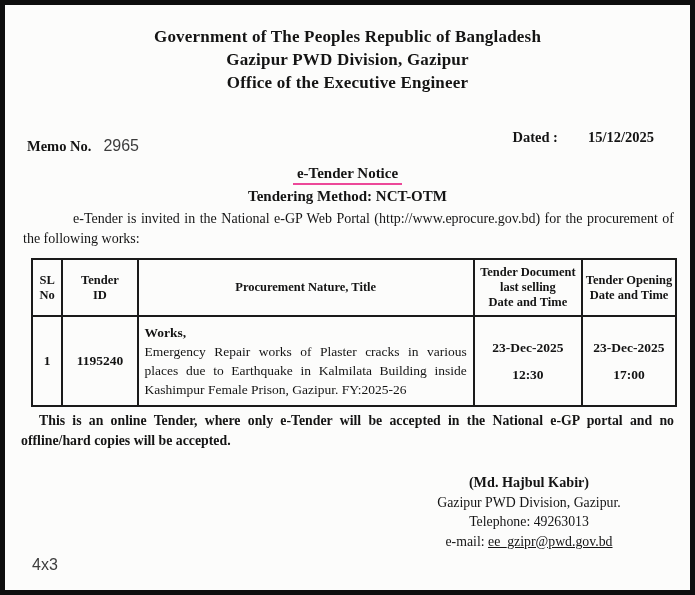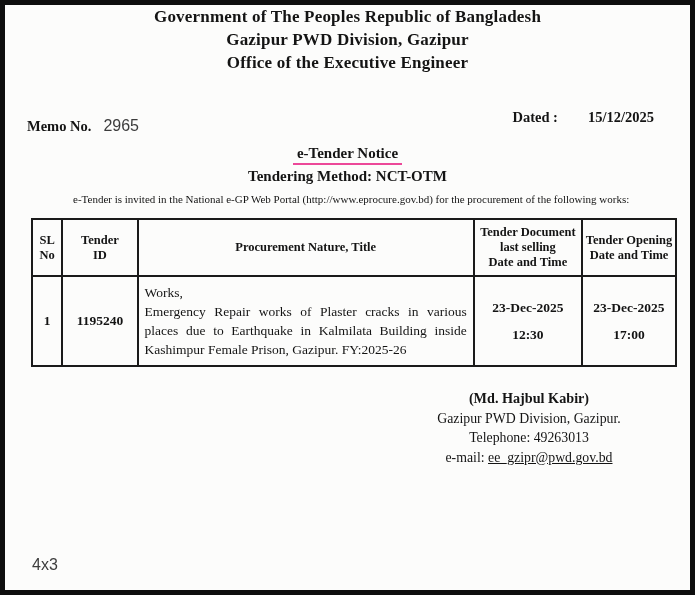--- a/index.html
+++ b/index.html
@@ -7,20 +7,21 @@
   body {
     width: 695px; height: 595px;
     font-family: "Liberation Serif", "DejaVu Serif", serif;
     color: #141414;
   }
   .page {
     position: relative;
     width: 695px; height: 595px;
     border: 5px solid #0e0e0e;
     background: #fcfcfb;
+    padding-top: 20px;
     overflow: hidden;
   }
   .doc-header { text-align: center; }
   .doc-header .hline {
     font-weight: bold;
     font-size: 17px;
     line-height: 23px;
     letter-spacing: .2px;
   }
   .memo-row {
@@ -43,21 +44,21 @@
     display: inline-block;
     font-weight: bold; font-size: 15px;
     border-bottom: 2px solid #ec4899;
     padding: 0 4px 1px 4px;
   }
   .notice-method {
     text-align: center; font-weight: bold; font-size: 15px; margin-top: 3px;
   }
   .intro {
     margin: 4px 16px 0 18px;
-    font-size: 11px; line-height: 20px;
+    font-size: 14px; line-height: 20px;
     text-indent: 50px;
     text-align: justify;
   }
   table.tender-table {
     border-collapse: collapse;
     margin: 9px 0 0 26px;
     width: 646px;
     table-layout: fixed;
   }
   .tender-table th, .tender-table td {
@@ -66,21 +67,21 @@
   }
   .tender-table th {
     font-size: 12.5px; font-weight: bold; line-height: 15px;
     text-align: center; padding: 5px 2px;
     height: 46px;
   }
   .tender-table th .hl { display: block; }
   .tender-table td { font-size: 13.5px; padding: 4px 6px; height: 90px; }
   .c-center { text-align: center; font-weight: bold; }
   .c-nature { text-align: justify; line-height: 19px; }
-  .c-nature .works { font-weight: normal; }
+  .c-nature .works { font-weight: bold; }
   .dt-cell div { line-height: 17px; }
   .dt-cell .time { margin-top: 10px; }
   .note {
     margin: 4px 16px 0 16px;
     font-weight: bold; font-size: 13.8px; line-height: 20px;
     text-indent: 18px; text-align: justify;
   }
   .signature {
     margin: 22px 32px 0 auto;
     width: 258px;
@@ -169,20 +170,21 @@
           <div class="time">12:30</div>
         </td>
         <td class="c-center dt-cell">
           <div>23-Dec-2025</div>
           <div class="time">17:00</div>
         </td>
       </tr>
     </tbody>
   </table>
 
+  <p class="note">This is an online Tender, where only e-Tender will be accepted in the National e-GP portal and no offline/hard copies will be accepted.</p>
 
   <div class="signature">
     <div class="sig-name">(Md. Hajbul Kabir)</div>
     <div>Gazipur PWD Division, Gazipur.</div>
     <div>Telephone: 49263013</div>
     <div><span>e-mail: </span><span class="email">ee_gzipr@pwd.gov.bd</span></div>
   </div>
 
   <div class="size-note">4x3</div>
 

